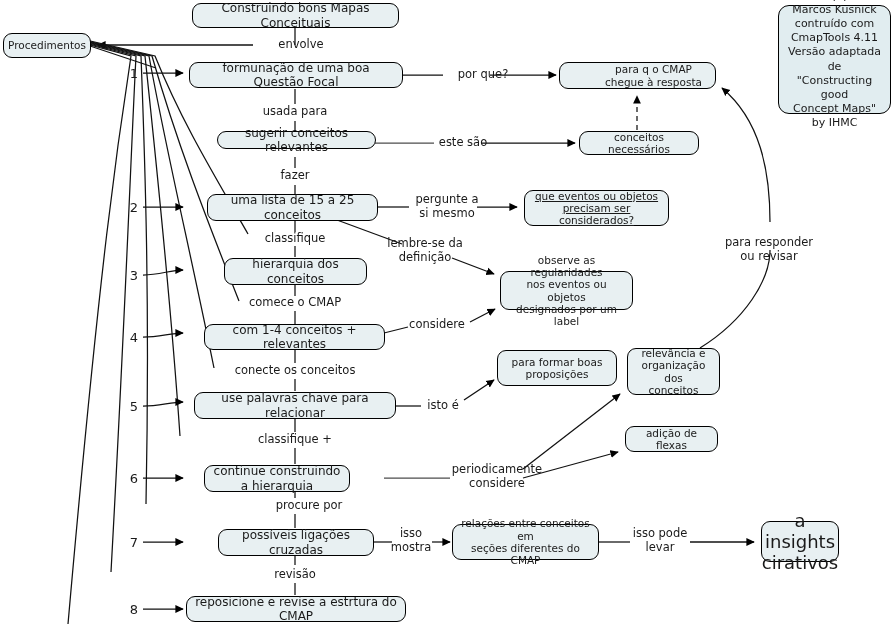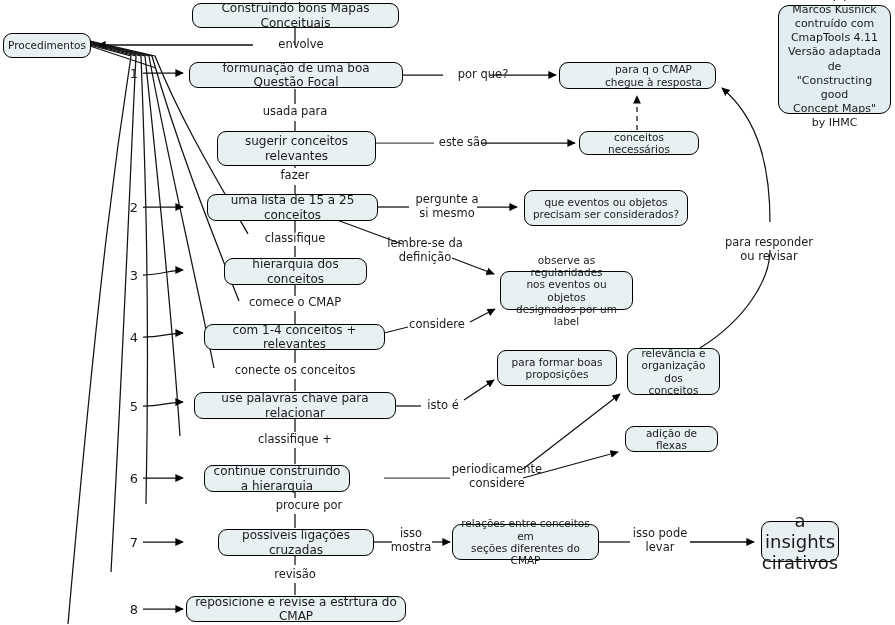--- a/index.html
+++ b/index.html
@@ -167,24 +167,24 @@
 
       <path d="M295,556 L295,565"></path>
       <path d="M295,583 L295,595"></path>
     </g>
   </svg>
 
   <div class="node med" style="left:192px;  top:3px;   width:207px; height:25px;">Construindo bons Mapas Conceituais</div>
   <div class="node small" style="left:3px;    top:33px;  width:88px;  height:25px;">Procedimentos</div>
   <div class="node med" style="left:189px;  top:62px;  width:214px; height:26px;">formunação de uma boa Questão Focal</div>
   <div class="node small" style="left:559px;  top:62px;  width:157px; height:27px;padding-left:38px;">para q o CMAP chegue à resposta</div>
-  <div class="node med" style="left:217px;  top:131px; width:159px; height:35px;">sugerir conceitos relevantes</div>
+  <div class="node med" style="left:217px;  top:131px; width:159px; height:18px;">sugerir conceitos relevantes</div>
   <div class="node small" style="left:579px; top:131px; width:120px; height:24px;">conceitos necessários</div>
   <div class="node med" style="left:207px;  top:194px; width:171px; height:27px;">uma lista de 15 a 25 conceitos</div>
-  <div class="node small" style="left:524px;  top:190px; width:164px; height:36px;">que eventos ou objetos
+  <div class="node small" style="left:524px;  top:190px; width:145px; height:36px;text-decoration:underline;">que eventos ou objetos
 precisam ser considerados?</div>
   <div class="node med" style="left:224px;  top:258px; width:143px; height:27px;">hierarquia dos conceitos</div>
   <div class="node small" style="left:500px;  top:271px; width:133px; height:39px;">observe as regularidades
 nos eventos ou objetos
 designados por um label</div>
   <div class="node med" style="left:204px;  top:324px; width:181px; height:26px;">com 1-4 conceitos + relevantes</div>
   <div class="node small" style="left:497px;  top:350px; width:120px; height:36px;">para formar boas
 proposições</div>
   <div class="node small" style="left:627px;  top:348px; width:93px;  height:47px;">relevância e
 organização dos

